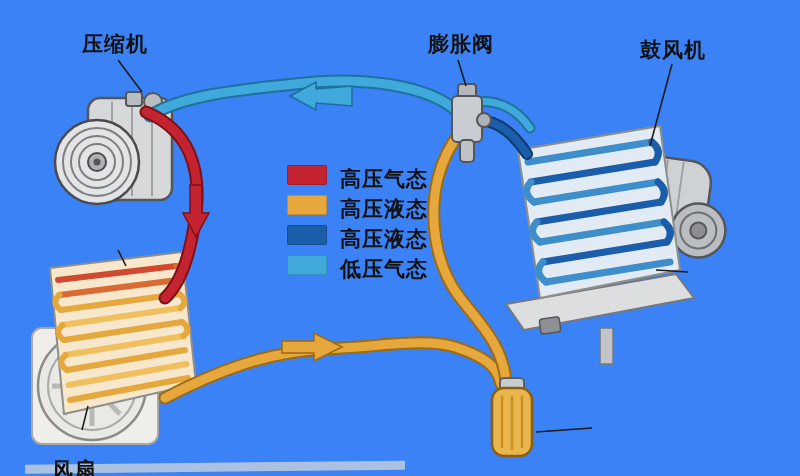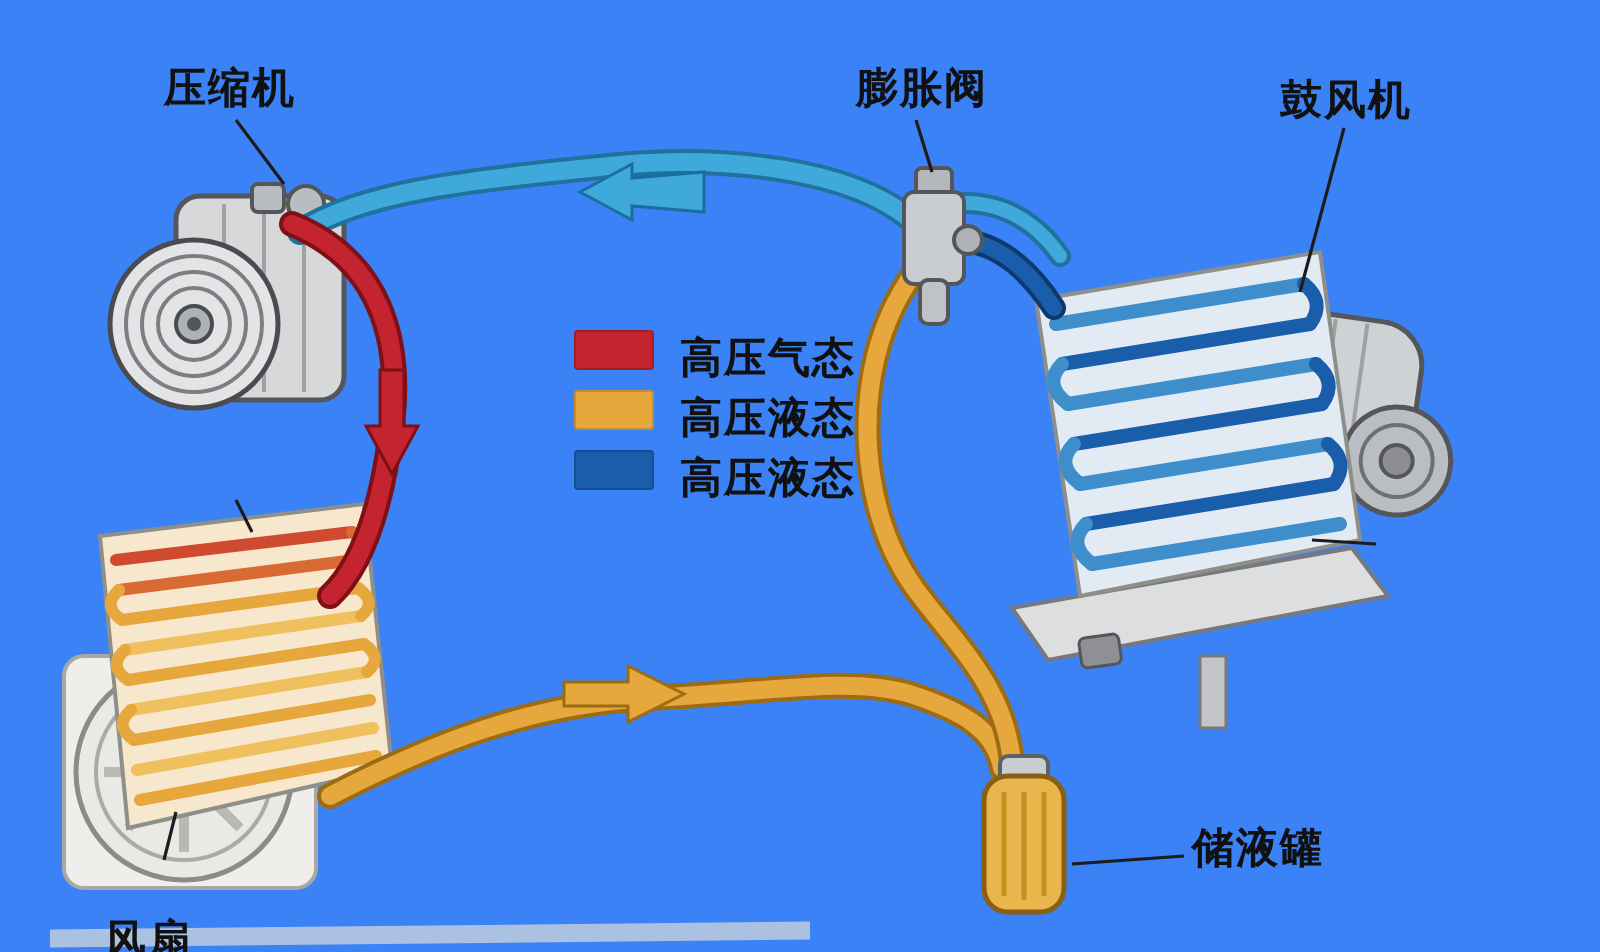--- a/index.html
+++ b/index.html
@@ -162,30 +162,33 @@
     <line x1="688" y1="272" x2="656" y2="270"></line>
     <line x1="82" y1="430" x2="88" y2="406"></line>
     <line x1="592" y1="428" x2="536" y2="432"></line>
   </g>
 </svg>
 
 <div class="lbl" style="left:82px;top:30px">压缩机</div>
 <div class="lbl" style="left:640px;top:36px">鼓风机</div>
 <div class="lbl" style="left:428px;top:30px">膨胀阀</div>
 <div class="lbl" style="left:52px;top:456px">风扇</div>
-<div class="lbl" style="left:596px;top:410px">储液罐</div>
 
 <div class="legend">
   <div class="legend-row">
     <div class="swatch" style="background-color: rgb(196, 35, 48);"></div>
     <div class="legend-label">高压气态</div>
   </div>
   <div class="legend-row">
     <div class="swatch" style="background-color: rgb(230, 167, 60);"></div>
     <div class="legend-label">高压液态</div>
   </div>
   <div class="legend-row">
     <div class="swatch" style="background-color: rgb(26, 93, 171);"></div>
     <div class="legend-label">高压液态</div>
   </div>
+  <div class="legend-row">
+    <div class="swatch" style="background-color: rgb(63, 169, 220);"></div>
+    <div class="legend-label">低压气态</div>
+  </div>
 </div>
 
 </div>
 
 </body></html>

